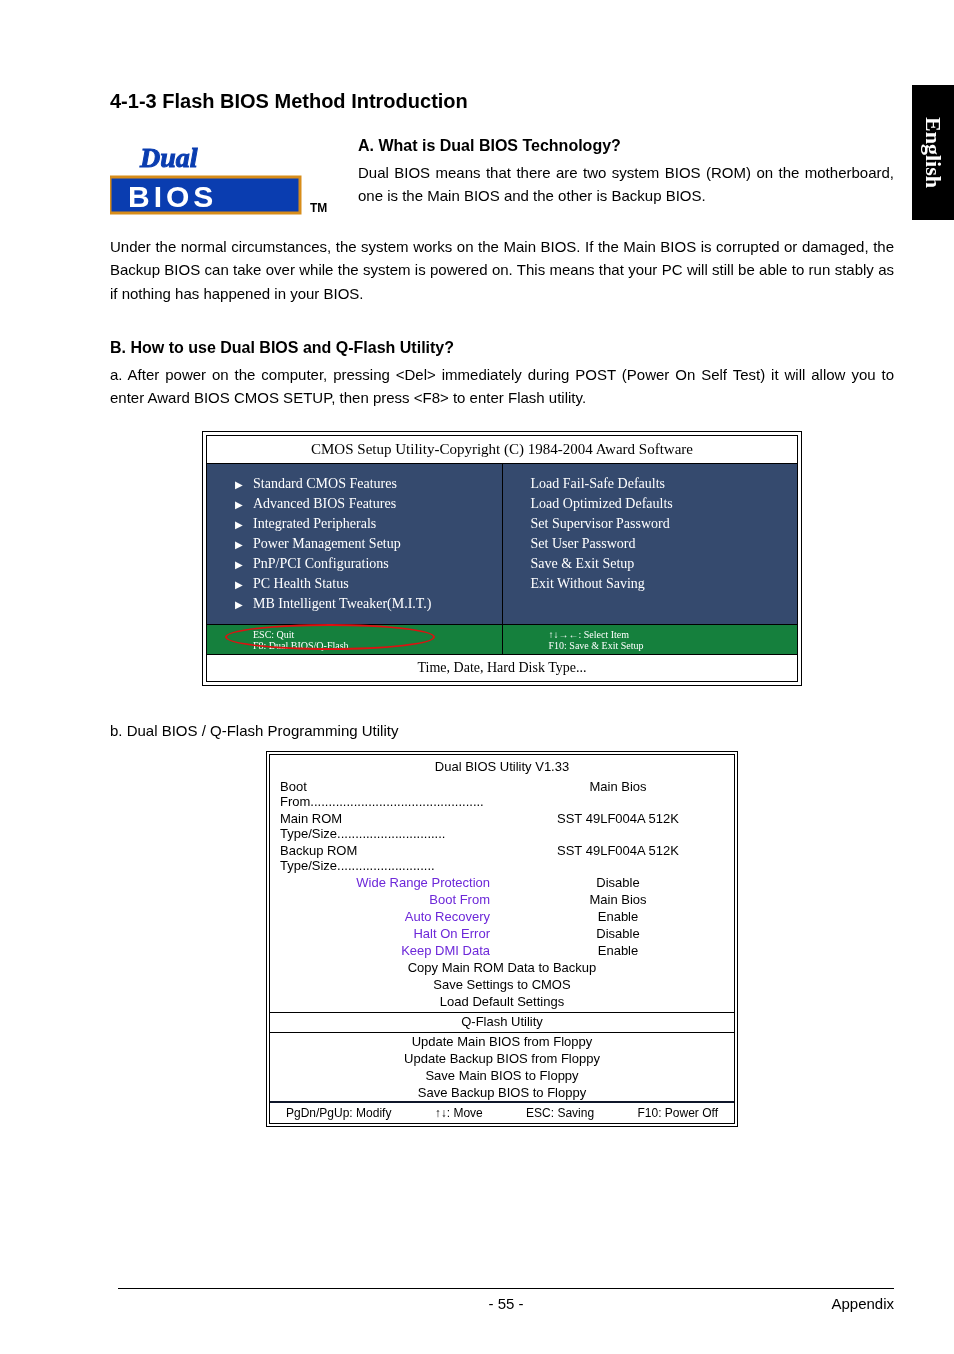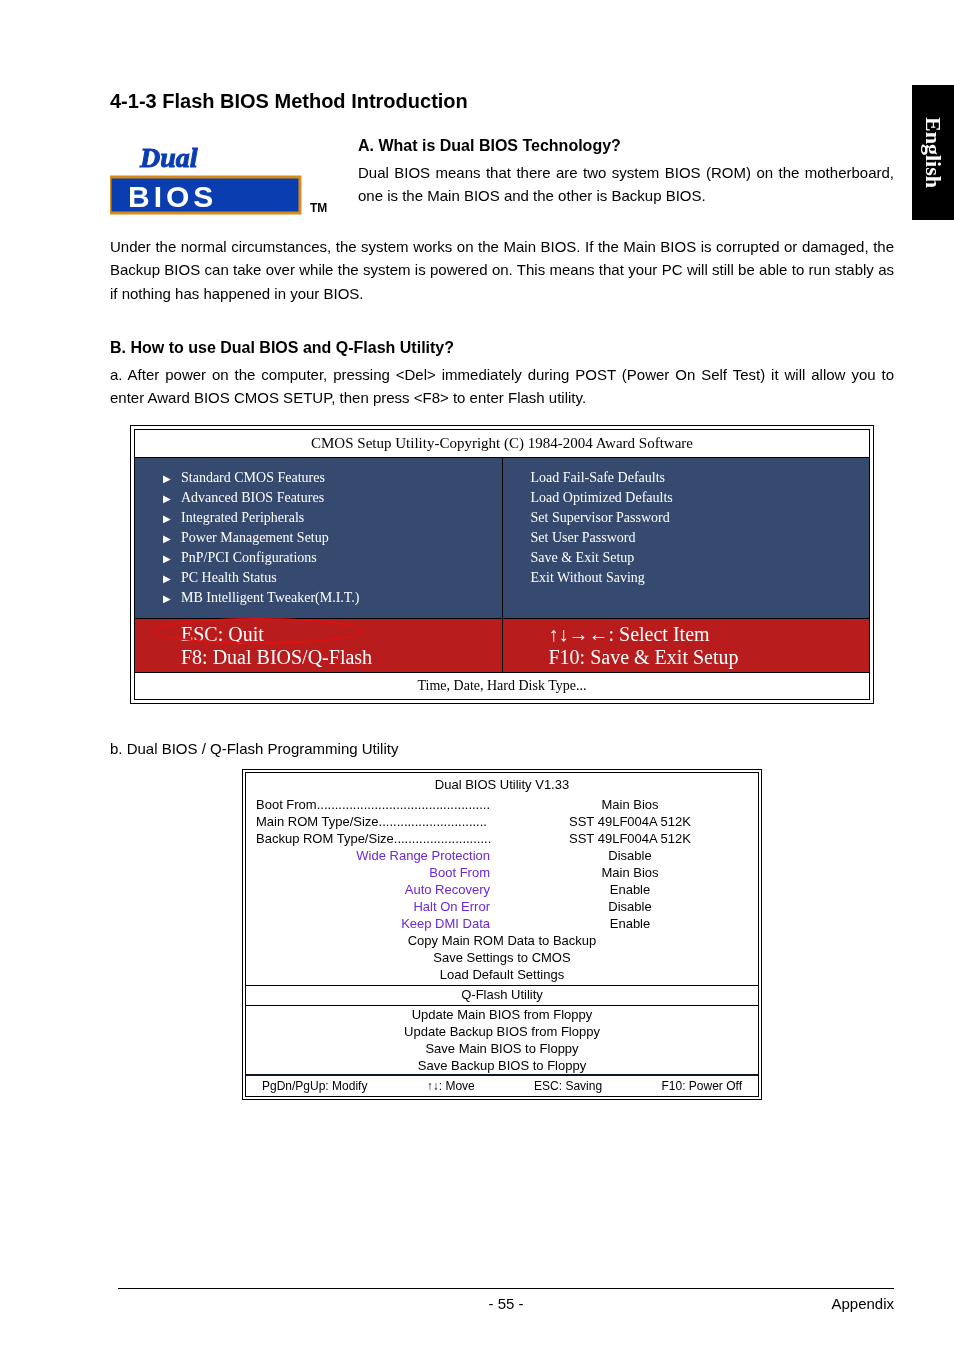--- a/index.html
+++ b/index.html
@@ -52,22 +52,22 @@
   }
   .body-text {
     font-size: 15px;
     line-height: 1.55;
     text-align: justify;
   }
   .block { margin-bottom: 18px; }
   .sub-b { margin-top: 34px; }
   
   .cmos-box {
-    margin: 16px auto 0;
-    width: 744px;
+    margin: 22px auto 0;
+    width: 600px;
     border: 1px solid #000;
     position: relative;
   }
   .cmos-inner {
     border: 1px solid #000;
     margin: 3px;
   }
   .cmos-title {
     text-align: center;
     font-family: "Times New Roman", serif;
@@ -86,23 +86,23 @@
     padding: 10px 14px;
     background: #354a6e;
   }
   .cmos-col.left { border-right: 1px solid #000; }
   .cmos-entry { padding: 2px 0 2px 32px; position: relative; }
   .tri { position: absolute; left: 14px; top: 5px; font-size: 10px; }
   .cmos-col.right .cmos-entry { padding-left: 14px; }
   .cmos-bottom {
     display: flex;
     font-family: "Times New Roman", serif;
-    font-size: 20px;
+    font-size: 10px;
     color: #fff;
-    background: #b91c1c;
+    background: #15803d;
     border-top: 1px solid #000;
   }
   .cmos-bottom > div { flex: 1; padding: 4px 14px 3px 46px; }
   .cmos-bottom > div:first-child { border-right: 1px solid #000; }
   .cmos-help {
     text-align: center;
     font-family: "Times New Roman", serif;
     font-size: 14px;
     padding: 5px 0;
     border-top: 1px solid #000;
@@ -115,21 +115,21 @@
     height: 26px;
   }
   .b-caption {
     font-size: 15px;
     margin-top: 36px;
     margin-bottom: 10px;
   }
   
   .qflash-box {
     margin: 12px auto 0;
-    width: 520px;
+    width: 472px;
     font-size: 13px;
   }
   .qf-outer { border: 1px solid #000; padding: 2px; }
   .qf-inner { border: 1px solid #000; }
   .qf-row {
     display: flex;
     padding: 1px 10px;
   }
   .qf-title { text-align: center; padding: 4px 0; }
   .qf-lbl { flex: 0 0 50%; text-align: left; }

